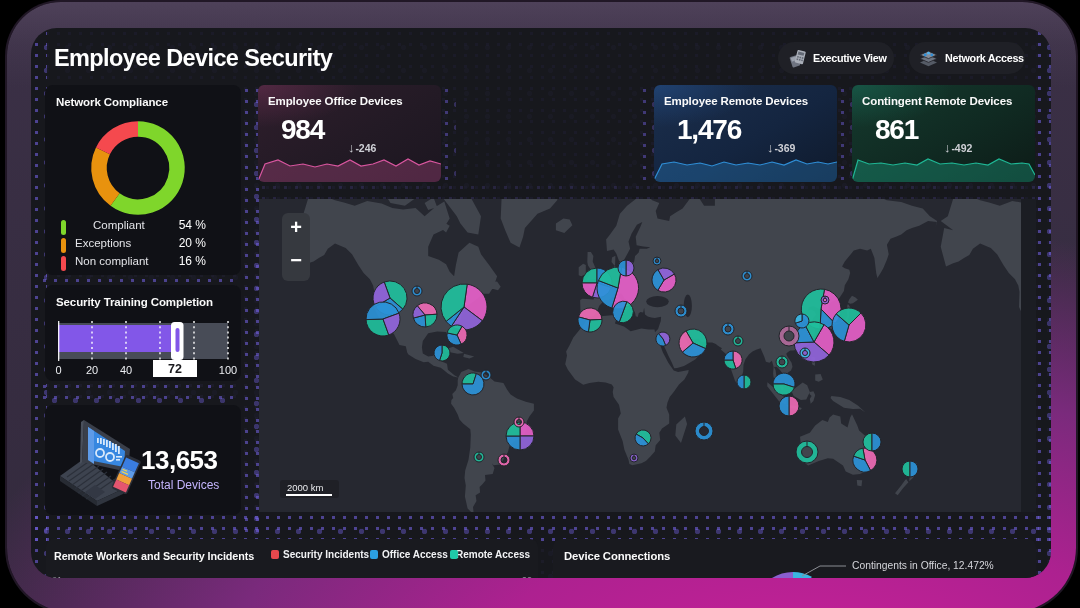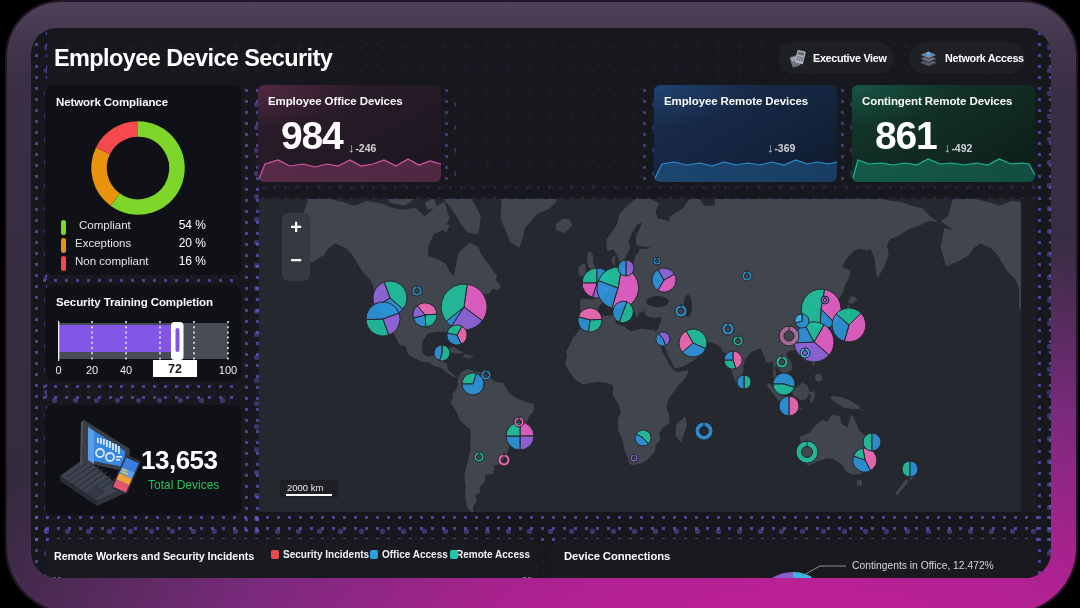--- a/index.html
+++ b/index.html
@@ -18,21 +18,21 @@
 .dots.dim { opacity:0.10; }
 .card { position:absolute; background:#101116; border-radius:8px; }
 h1 { position:absolute; left:23px; top:17px; font-size:23.5px; letter-spacing:-0.6px;
   color:#fff; font-weight:700; }
 .btn { position:absolute; top:14px; white-space:nowrap; height:32px; background:#1f2026; border-radius:16px;
   color:#fff; font-size:10.8px; letter-spacing:-0.3px; font-weight:700; display:flex; align-items:center; }
 .btn svg { margin:0 6px 0 9px; flex-shrink:0; }
 .ct { font-size:11.5px; font-weight:700; color:#fafafa; letter-spacing:-0.1px; }
 .stat { position:absolute; top:57px; width:183px; height:97px; border-radius:6px; overflow:hidden; }
 .stat .ct { position:absolute; left:10px; top:10px; }
-.stat .num { position:absolute; left:23px; top:29px; font-size:39px; font-weight:700; color:#fff; letter-spacing:-1.2px; }
+.stat .num { position:absolute; left:23px; top:29px; font-size:28px; font-weight:700; color:#fff; letter-spacing:-1.2px; }
 .stat .delta { position:absolute; top:55px; font-size:10.5px; font-weight:700; color:#cfd0d6; }
 .leg { position:absolute; font-size:11.5px; color:#e2e3e7; }
 .leg .bar { position:absolute; left:0; top:1px; width:5px; height:15px; border-radius:2.5px; }
 .leg .pct { position:absolute; font-size:12px; color:#fff; }
 .blg { position:absolute; white-space:nowrap; font-size:10px; font-weight:700; color:#f2f3f5;text-align:center; }
 .blg i { position:absolute; left:0; top:1px; width:8px; height:9px; border-radius:2px; }
 </style></head>
 <body>
 <div class="stage">
 <div class="bg"></div>
@@ -80,21 +80,21 @@
       <circle cx="10.5" cy="5.2" r="1.4" fill="#52b2ee"></circle>
     </svg>Network Access</div>
 
   <div class="card" style="left:14px;top:57px;width:196px;height:190px">
     <div class="ct" style="position:absolute;left:11px;top:11px">Network Compliance</div>
     <svg width="196" height="135" viewBox="0 0 196 135" style="position:absolute;top:0">
           <path d="M93.00,44.00 A39,39 0 1 1 70.08,114.55" fill="none" stroke="#7fd62b" stroke-width="15.5"></path>
           <path d="M70.08,114.55 A39,39 0 0 1 57.95,65.90" fill="none" stroke="#e8920e" stroke-width="15.5"></path>
           <path d="M57.95,65.90 A39,39 0 0 1 93.00,44.00" fill="none" stroke="#f5494e" stroke-width="15.5"></path>
         </svg>
-    <div class="leg" style="left:16px;top:134px;width:145px;height:16px"><span class="bar" style="background:#7fd62b"></span><span style="margin-left:18px">Compliant</span><span class="pct" style="right:0;top:-1px">54 %</span></div>
+    <div class="leg" style="left:16px;top:134px;width:145px;height:16px"><span class="bar" style="background:#7fd62b"></span><span style="margin-left:32px">Compliant</span><span class="pct" style="right:0;top:-1px">54 %</span></div>
     <div class="leg" style="left:16px;top:152px;width:145px;height:16px"><span class="bar" style="background:#e8920e"></span><span style="margin-left:14px">Exceptions</span><span class="pct" style="right:0;top:-1px">20 %</span></div>
     <div class="leg" style="left:16px;top:170px;width:145px;height:16px"><span class="bar" style="background:#f5494e"></span><span style="margin-left:14px">Non compliant</span><span class="pct" style="right:0;top:-1px">16 %</span></div>
   </div>
 
   <div class="card" style="left:14px;top:257px;width:196px;height:96px">
     <div class="ct" style="position:absolute;left:11px;top:11px">Security Training Completion</div>
     <svg width="196" height="96" viewBox="0 0 196 96" style="position:absolute;top:0;left:0">
       <rect x="13" y="38" width="170" height="36" fill="#484c57"></rect>
       <rect x="13" y="40" width="122.4" height="27" fill="#8257e8"></rect>
       <line x1="13.7" y1="36" x2="13.7" y2="76" stroke="#fff" stroke-width="1.2"></line>
@@ -157,34 +157,35 @@
         <rect x="72.5" y="51" width="17" height="37" rx="3" fill="#2c3039"></rect>
         <rect x="74" y="54" width="14" height="10" fill="#3a7de0"></rect>
         <rect x="74" y="64" width="14" height="7" fill="#5e9be8"></rect>
         <rect x="75.5" y="65.5" width="5" height="1.3" fill="#f5d34a"></rect>
         <rect x="75.5" y="68" width="7" height="1.3" fill="#f5d34a"></rect>
         <rect x="74" y="71" width="14" height="7" fill="#f0a03c"></rect>
         <rect x="74" y="78" width="14" height="8" fill="#e4556f"></rect>
       </g>
     </svg>
     <div style="position:absolute;left:96px;top:40px;font-size:26px;font-weight:700;color:#fff;letter-spacing:-0.5px">13,653</div>
-    <div style="position:absolute;left:103px;top:73px;font-size:12px;color:#22c55e">Total Devices</div>
+    <div style="position:absolute;left:103px;top:73px;font-size:12px;color:#c4b5fd">Total Devices</div>
   </div>
 
   <div class="stat" style="left:227px;background:radial-gradient(100% 80% at 0% 0%, rgba(210,78,148,0.22), rgba(0,0,0,0) 55%), linear-gradient(150deg,#2f1e2c 0%,#231a25 55%,#1c1620 100%)">
     <div class="ct">Employee Office Devices</div>
     <div class="num">984</div>
         <div class="delta" style="left:90px"><span style="font-size:13px">↓</span> -246</div>
         <svg width="183" height="97" viewBox="0 0 183 97" style="position:absolute;left:0;bottom:0">
           <path d="M0,97 L0,96 L7,79 L20,75 L32,81 L45,79 L57,82 L69,79 L80,81 L92,75 L103,81 L115,79 L126,75 L138,81 L150,74 L161,80 L172,76 L183,79 L183,97 Z" fill="rgba(217,86,159,0.28)"></path>
           <path d="M0,96 L7,79 L20,75 L32,81 L45,79 L57,82 L69,79 L80,81 L92,75 L103,81 L115,79 L126,75 L138,81 L150,74 L161,80 L172,76 L183,79" fill="none" stroke="#d9569f" stroke-width="1.2"></path>
         </svg>
   </div>
   <div class="stat" style="left:623px;background:radial-gradient(100% 80% at 0% 0%, rgba(45,118,210,0.28), rgba(0,0,0,0) 55%), linear-gradient(150deg,#1b2e4c 0%,#142540 55%,#0f1a2c 100%)">
     <div class="ct">Employee Remote Devices</div>
+    <div class="num">1,476</div>
         <div class="delta" style="left:113px"><span style="font-size:13px">↓</span> -369</div>
         <svg width="183" height="97" viewBox="0 0 183 97" style="position:absolute;left:0;bottom:0">
           <path d="M0,97 L0,95 L8,79 L20,77 L33,80 L46,78 L58,81 L70,77 L82,80 L94,78 L106,80 L118,77 L130,80 L142,75 L153,79 L164,77 L174,79 L183,77 L183,97 Z" fill="rgba(47,142,214,0.30)"></path>
           <path d="M0,95 L8,79 L20,77 L33,80 L46,78 L58,81 L70,77 L82,80 L94,78 L106,80 L118,77 L130,80 L142,75 L153,79 L164,77 L174,79 L183,77" fill="none" stroke="#2f8ed6" stroke-width="1.2"></path>
         </svg>
   </div>
   <div class="stat" style="left:821px;background:radial-gradient(100% 80% at 0% 0%, rgba(30,168,138,0.25), rgba(0,0,0,0) 55%), linear-gradient(150deg,#153a2e 0%,#102a22 55%,#0d1b17 100%)">
     <div class="ct">Contingent Remote Devices</div>
     <div class="num">861</div>
         <div class="delta" style="left:92px"><span style="font-size:13px">↓</span> -492</div>

